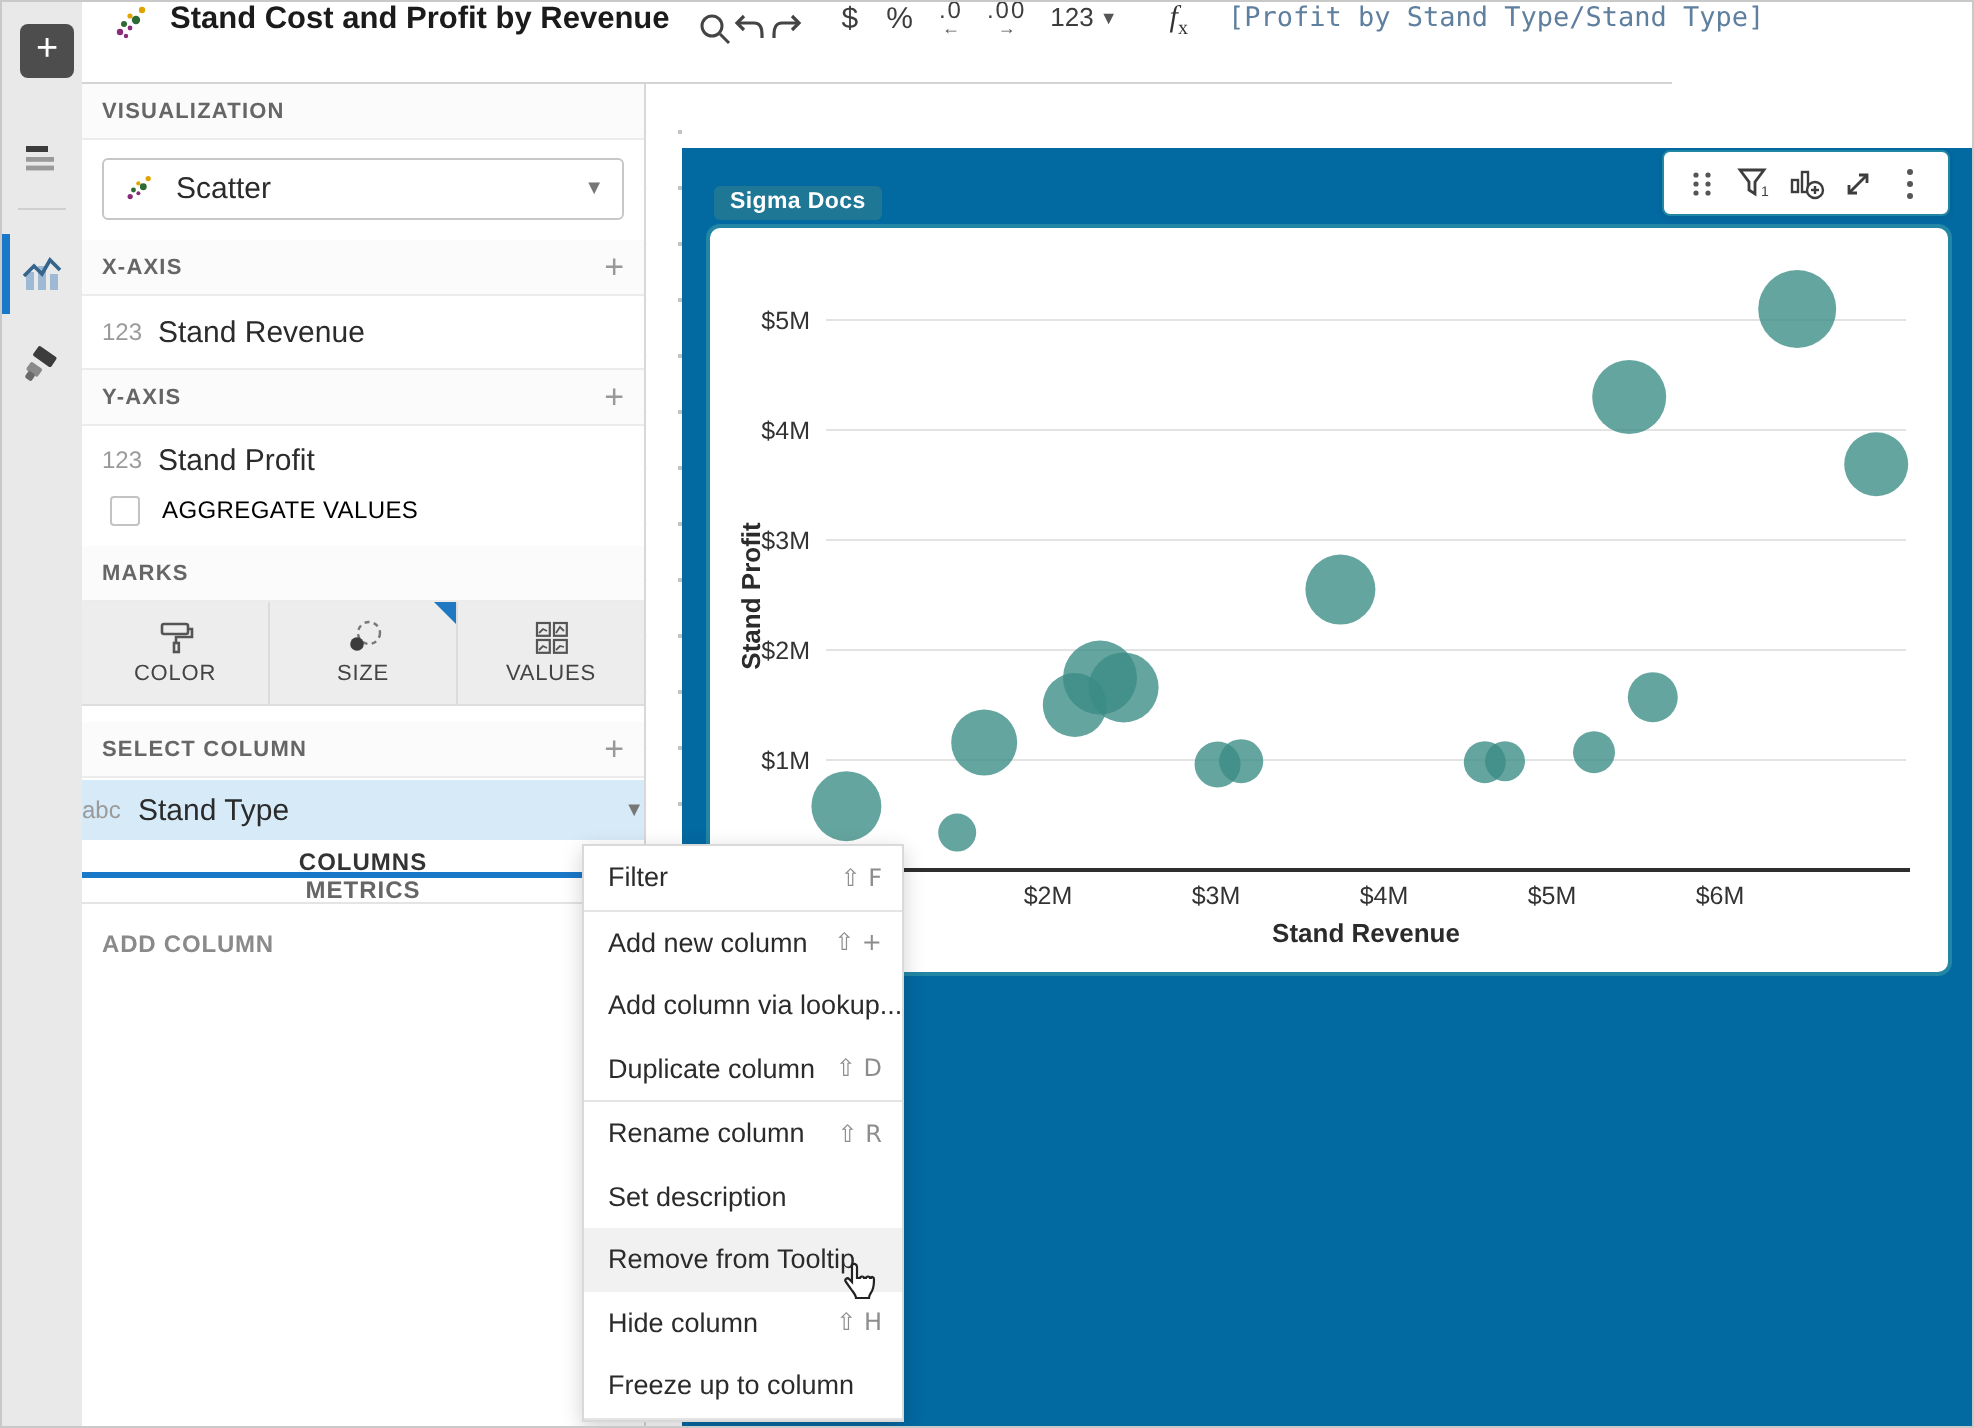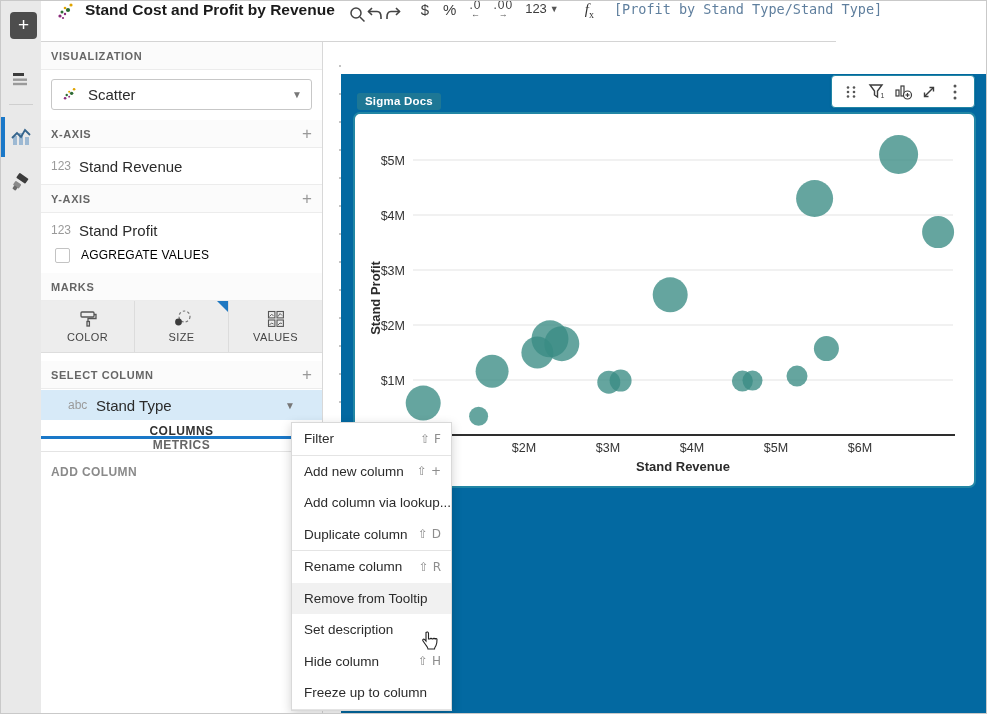--- a/index.html
+++ b/index.html
@@ -45,21 +45,21 @@
   #agg-checkbox { width:15px; height:15px; border:1px solid #c3c3c3; border-radius:2px; background:#fff; cursor:pointer; }
   #agg-label { font-size:12px; color:#000000; margin-left:11px; letter-spacing:.2px; }
   
   #marks-tabs { display:flex; height:52px; border-bottom:1px solid #ddd; }
   .mark-tab { position:relative; flex:1; background:#ededed; border-right:1px solid #dcdcdc; display:flex; flex-direction:column; align-items:center; justify-content:center; gap:4px; cursor:pointer; }
   .mark-tab:last-child { border-right:none; }
   .mark-tab.selected { background:#fff; border-bottom:1px solid #fff; margin-bottom:-1px; }
   .mark-tab .mt-label { font-size:11px; color:#444; letter-spacing:.4px; }
   .mark-tab .corner { position:absolute; top:0; right:0; width:0; height:0; border-top:11px solid #1f78c1; border-left:11px solid transparent; }
   
-  #selected-col-row { margin-top:1px; height:30px; background:#d7eaf8; display:flex; align-items:center; padding:0 27px; cursor:pointer; }
+  #selected-col-row { margin-top:1px; height:30px; background:#d7eaf8; display:flex; align-items:center; padding:0 0; cursor:pointer; }
   #selected-col-row .field-label { flex:1; }
   
   #cm-tabs { display:flex; height:28px; margin-top:4px; border-bottom:1px solid #e4e4e4;flex-direction:column; }
   .cm-tab { flex:1; display:flex; align-items:center; justify-content:center; font-size:12px; letter-spacing:.5px; color:#666; font-weight:bold; cursor:pointer; position:relative; }
   .cm-tab.selected { color:#333; }
   .cm-tab.selected::after { content:""; position:absolute; left:0; right:0; bottom:-1px; height:3px; background:#1a78c8; }
   #add-column { font-size:12px; color:#8a8a8a; letter-spacing:.4px; padding:13px 10px; font-weight:bold; }
   
   #gutter { position:absolute; left:322px; top:41px; width:18px; height:673px; background:#fff;
     background-image:radial-gradient(circle, #c4c4c4 1.1px, transparent 1.3px);
@@ -361,25 +361,25 @@
       </div>
       <div class="menu-item">
         <span class="mi-label">Duplicate column</span>
         <span class="mi-shortcut">⇧ D</span>
       </div>
       <div class="menu-sep"></div>
       <div class="menu-item">
         <span class="mi-label">Rename column</span>
         <span class="mi-shortcut">⇧ R</span>
       </div>
+      <div class="menu-item">
+        <span class="mi-label">Set description</span>
+      </div>
       <div class="menu-item hover">
         <span class="mi-label">Remove from Tooltip</span>
-      </div>
-      <div class="menu-item">
-        <span class="mi-label">Set description</span>
       </div>
       <div class="menu-item">
         <span class="mi-label">Hide column</span>
         <span class="mi-shortcut">⇧ H</span>
       </div>
       <div class="menu-item">
         <span class="mi-label">Freeze up to column</span>
       </div>
       <div class="menu-sep"></div>
     </div>

